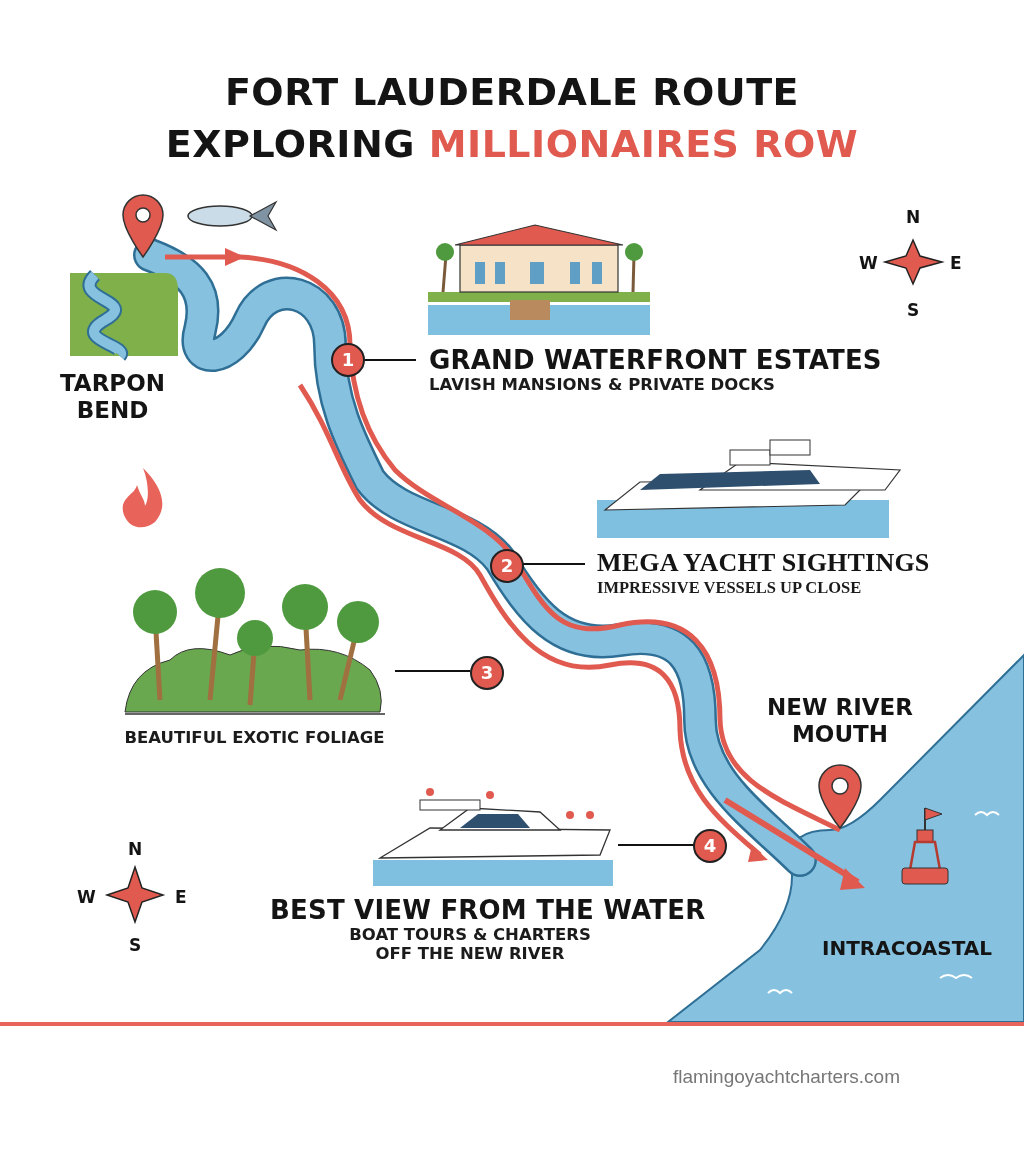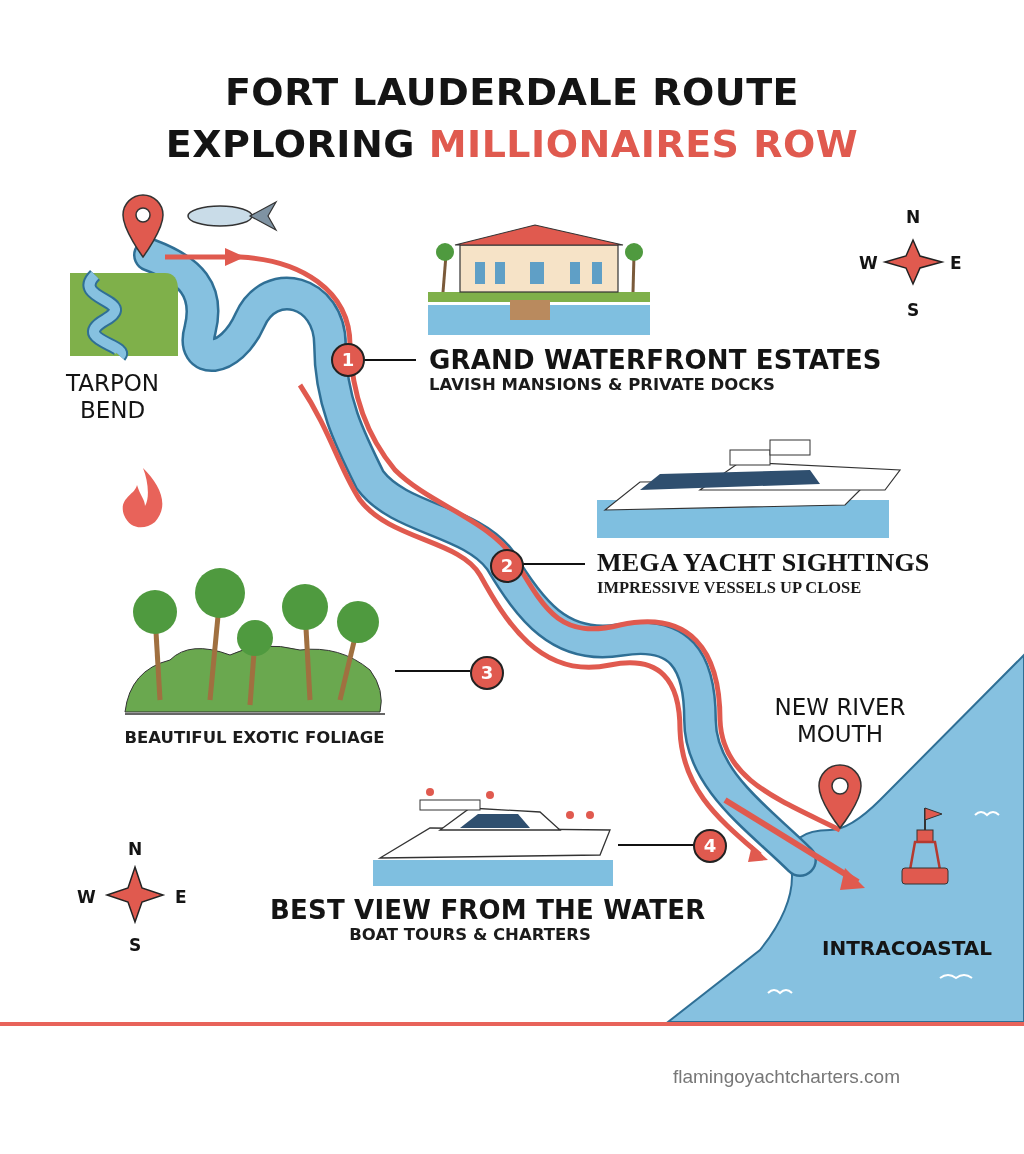--- a/index.html
+++ b/index.html
@@ -3,21 +3,21 @@
 <meta charset="utf-8">
 <style>
   html, body { margin:0; padding:0; background:#ffffff; }
   body { width:1024px; height:1154px; position:relative; overflow:hidden; font-family:"DejaVu Sans", sans-serif; color:#111; }
   .abs { position:absolute; }
   #title { left:0; width:1024px; top:66px; text-align:center; font-weight:bold; font-size:38px; line-height:52px; letter-spacing:0.5px; color:#141414; }
   #title .accent { color:#e05a4f; }
   svg.map { position:absolute; left:0; top:0; }
   .lbl-h { font-weight:bold; font-size:26px; color:#141414; white-space:nowrap; letter-spacing:0.2px;}
   .lbl-s { font-weight:bold; font-size:16.5px; color:#1b1b1b; white-space:nowrap; }
-  .place { font-weight:normal; font-size:23px; color:#141414; text-align:center; line-height:27px; }
+  .place { font-weight:bold; font-size:23px; color:#141414; text-align:center; line-height:27px; }
   .compass-l { font-weight:bold; font-size:17px; color:#141414; }
   .footer-line { left:0; top:1022px; width:1024px; height:4px; background:#e8635a; }
   .brand { right:124px; top:1066px; text-align:right; }
   .brand-name { font-family:"Liberation Sans", sans-serif; font-weight:bold; font-size:22px; color:#3a3a3a; }
   .brand-url { font-family:"Liberation Sans", sans-serif; font-size:19px; color:#777; }
 </style>
 </head>
 <body>
 
 <div id="title" class="abs">
@@ -148,20 +148,21 @@
 <div class="abs" style="left:597px;top:548px;font-family:Liberation Serif, serif;">
   <div class="lbl-h">MEGA YACHT SIGHTINGS</div>
   <div class="lbl-s">IMPRESSIVE VESSELS UP CLOSE</div>
 </div>
 <div class="abs" style="left:92px;top:728px;width:325px;text-align:center;">
   <div class="lbl-s">BEAUTIFUL EXOTIC FOLIAGE</div>
 </div>
 <div class="abs" style="left:270px;top:895px;width:400px;text-align:center;">
   <div class="lbl-h">BEST VIEW FROM THE WATER</div>
   <div class="lbl-s">BOAT TOURS &amp; CHARTERS</div>
+  <div class="lbl-s">OFF THE NEW RIVER</div>
 </div>
 
 <div class="abs place" style="left:55px;top:370px;width:115px;">
   <div>TARPON</div>
   <div>BEND</div>
 </div>
 <div class="abs place" style="left:755px;top:694px;width:170px;">
   <div>NEW RIVER</div>
   <div>MOUTH</div>
 </div>

